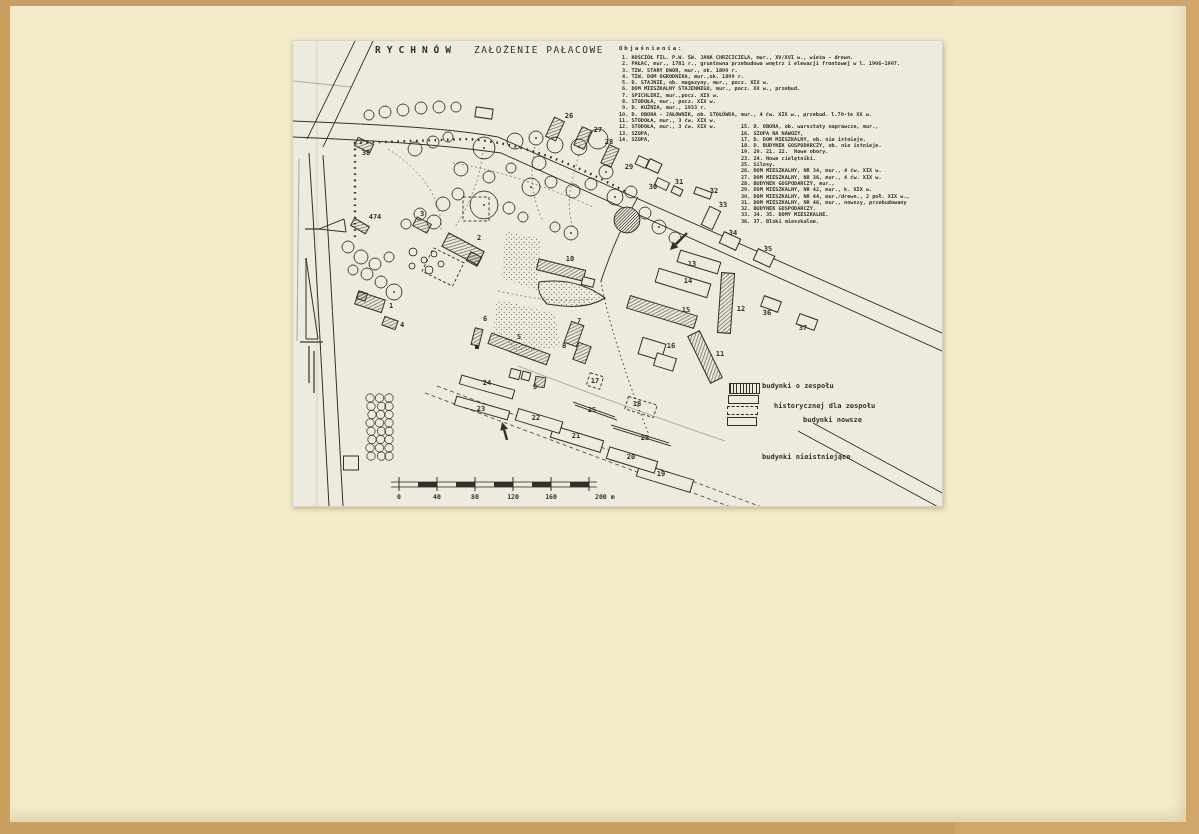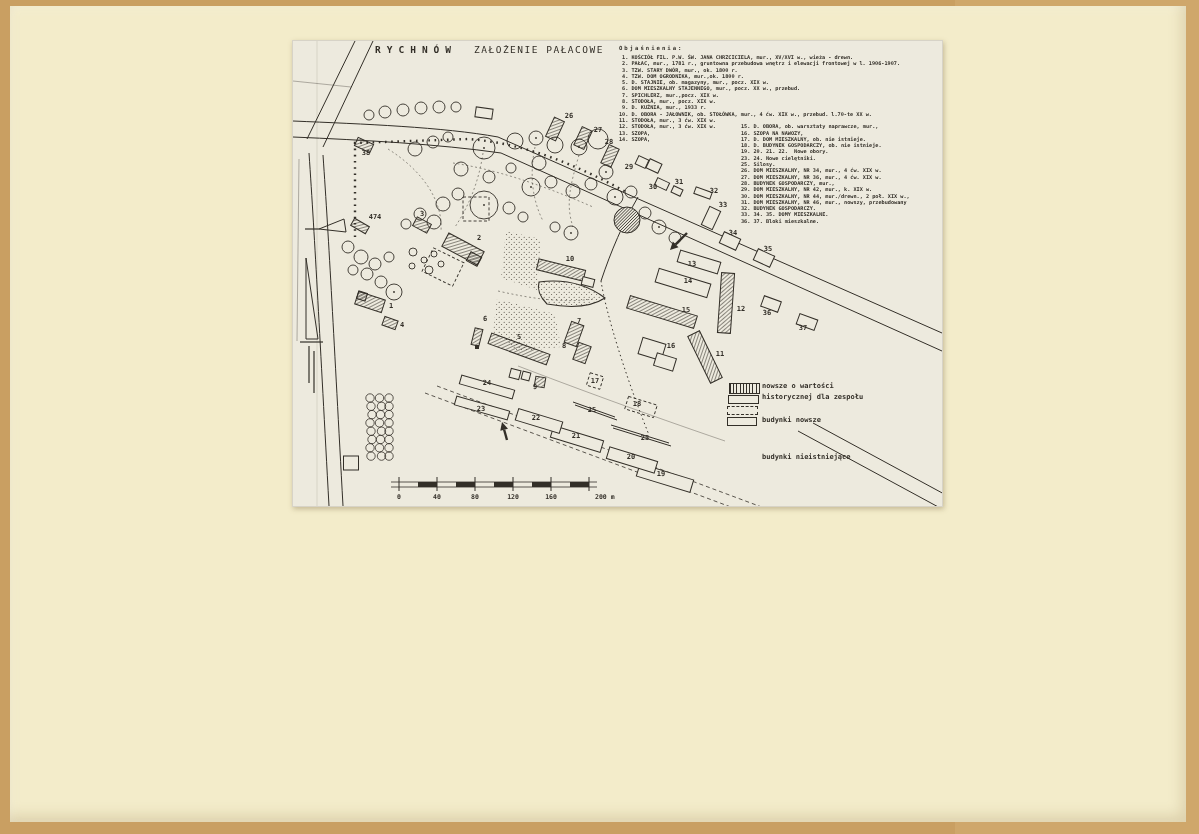--- a/index.html
+++ b/index.html
@@ -17,21 +17,21 @@
   .legend-col.c1{left:326px;top:13px;}
   .legend-col.c2{left:448px;top:82.3px;}
   .key{position:absolute;left:434px;top:341px;width:210px;height:50px;}
   .sw{position:absolute;border:1px solid #332f28;box-sizing:border-box;}
   .sw.h{left:2px;top:1px;width:31px;height:11px;
         background:repeating-linear-gradient(90deg,#332f28 0,#332f28 1px,transparent 1px,transparent 3.2px);}
   .sw.o{left:1px;top:13px;width:31px;height:9px;background:none;}
   .sw.g{left:0;top:24px;width:31px;height:9px;border:1.4px dashed #332f28;background:none;}
   .sw.n{left:0;top:35px;width:30px;height:9px;background:#edeade;}
   .kl{position:absolute;left:35px;font-size:7px;font-weight:bold;white-space:pre;}
-  .kl.l1{top:0;} .kl.l2{top:11px;} .kl.l3{top:23px;margin-top:48px;} .kl.l4{top:34px;}
+  .kl.l1{top:0;} .kl.l2{top:20px;margin-left:12px;} .kl.l3{top:23px;margin-top:48px;} .kl.l4{top:34px;margin-left:41px;}
   #map-svg{position:absolute;left:0;top:0;width:649px;height:465px;}
 </style>
 </head>
 <body>
 
 <div class="canvas">
   <div class="paper">
     <div class="sheet">
 
       <div class="title-main">RYCHNÓW</div>
@@ -292,21 +292,21 @@
           <text x="220" y="458" fill="#332f28" font-size="6.5" font-weight="bold" text-anchor="middle" font-family="&quot;DejaVu Sans Mono&quot;,monospace">120</text>
           <text x="258" y="458" fill="#332f28" font-size="6.5" font-weight="bold" text-anchor="middle" font-family="&quot;DejaVu Sans Mono&quot;,monospace">160</text>
           <text x="302" y="458" fill="#332f28" font-size="6.5" font-weight="bold" font-family="&quot;DejaVu Sans Mono&quot;,monospace">200 m</text>
         </svg>
 
       <div class="key">
         <div class="sw h"></div>
         <div class="sw o"></div>
         <div class="sw g"></div>
         <div class="sw n"></div>
-        <div class="kl l1">nowsze o wartości</div>
+        <div class="kl l1">budynki o zespołu</div>
         <div class="kl l2">historycznej dla zespołu</div>
         <div class="kl l3">budynki nieistniejące</div>
         <div class="kl l4">budynki nowsze</div>
       </div>
 
     </div>
   </div>
 </div>
 
 </body></html>

